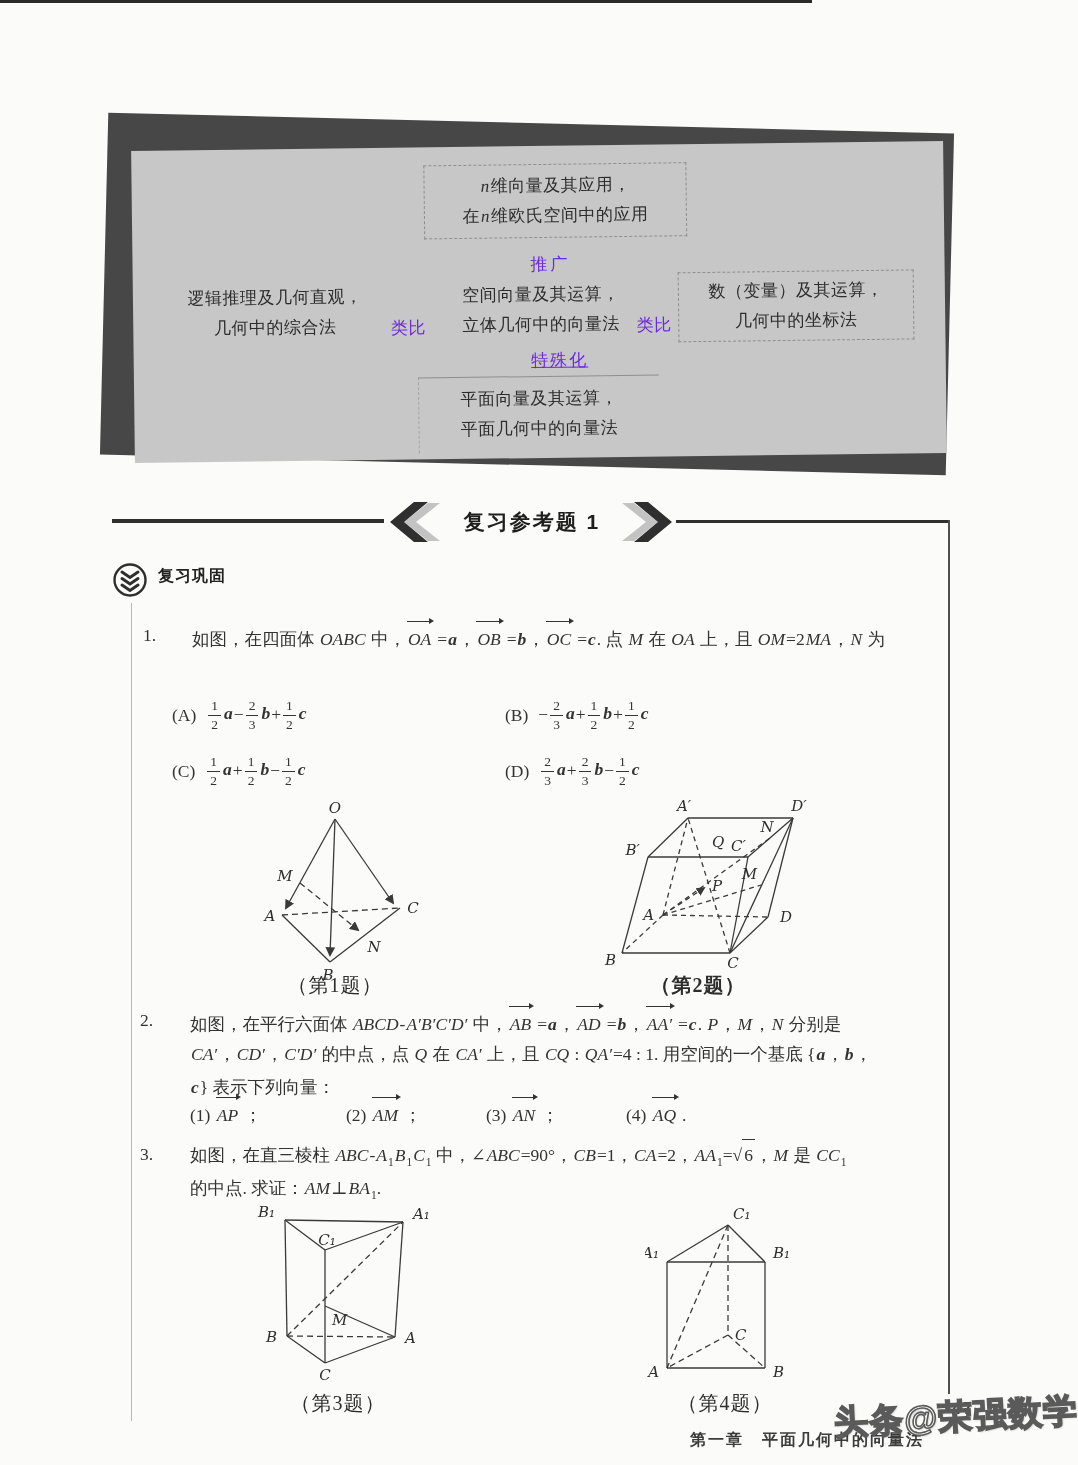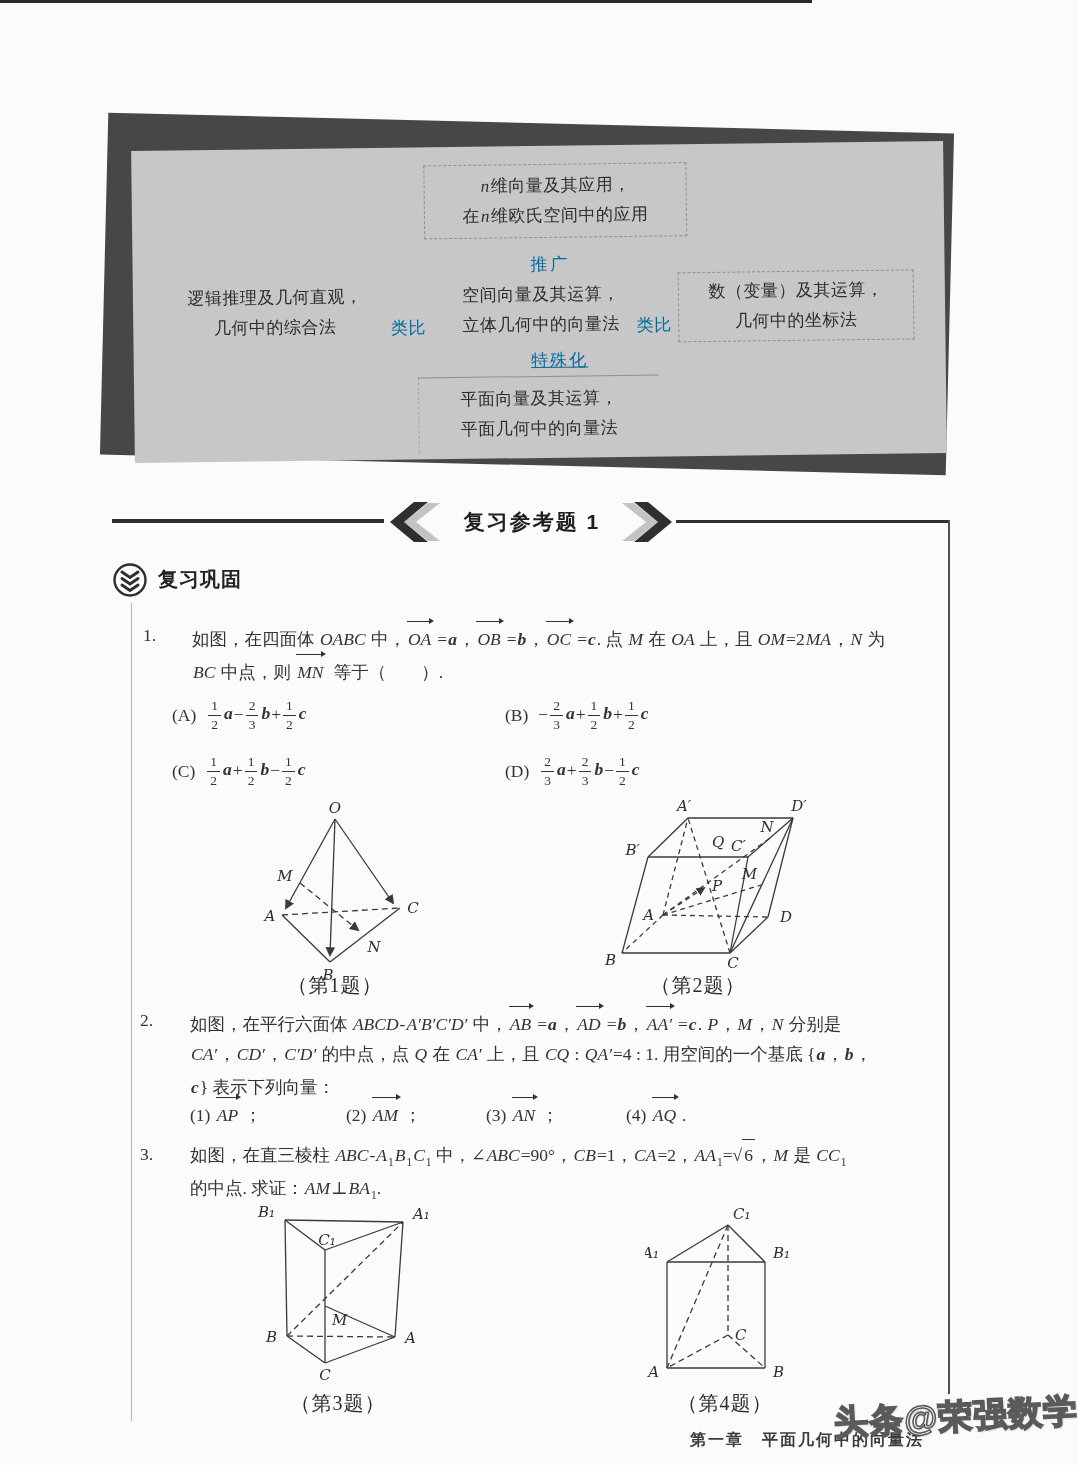--- a/index.html
+++ b/index.html
@@ -9,27 +9,27 @@
 
   
   .top-edge{left:0;top:0;width:812px;height:3px;background:#2b2b2b;}
 
   
   .panel-shadow{left:104px;top:123px;width:846px;height:342px;background:#474747;transform:rotate(1.4deg);}
   .panel{left:133px;top:146px;width:812px;height:312px;background:#c7c7c7;transform:rotate(-0.7deg);
          font-size:17px;line-height:1.75;color:#2c2c2c;letter-spacing:.5px;}
   .panel .blk{position:absolute;text-align:center;}
   .dashedbox{border:1px dashed #8f8f8f;}
-  .rel-label{position:absolute;text-align:center;font-size:17px;color:#0369a1;}
+  .rel-label{position:absolute;text-align:center;font-size:17px;color:#6d28d9;}
 
   
   .rule{background:#2f2f2f;}
   .review-title{font-size:21px;font-weight:600;letter-spacing:2px;text-align:center;color:#1e1e1e;
                 font-family:"Liberation Sans","DejaVu Sans",sans-serif;}
-  .section-label{font-size:20px;font-weight:700;color:#222;letter-spacing:1px;
+  .section-label{font-size:16px;font-weight:700;color:#222;letter-spacing:1px;
                  font-family:"Liberation Sans","DejaVu Sans",sans-serif;}
 
   
   .pnum{font-size:17.5px;line-height:30px;}
   .mline{font-size:17.5px;line-height:30px;white-space:nowrap;margin-left:20px;}
   .mi{font-style:italic;padding:0 1px;}
   .mb{font-style:italic;font-weight:bold;padding:0 1px;}
   .vec{position:relative;display:inline-block;padding:4px 5px 0 1px;}
   .vec::before{content:"";position:absolute;top:1px;left:1px;right:5px;border-top:1.4px solid #333;}
   .vec::after{content:"";position:absolute;top:-2.2px;right:0;width:0;height:0;
@@ -105,21 +105,20 @@
     <circle cx="20" cy="19" r="15.5" fill="none" stroke="#2f2f2f" stroke-width="2.4"></circle>
     <path d="M12 11 L20 16.5 L28 11" fill="none" stroke="#2f2f2f" stroke-width="3" stroke-linecap="round"></path>
     <path d="M12 17.5 L20 23 L28 17.5" fill="none" stroke="#2f2f2f" stroke-width="3" stroke-linecap="round"></path>
     <path d="M12 24 L20 29.5 L28 24" fill="none" stroke="#2f2f2f" stroke-width="3" stroke-linecap="round"></path>
   </svg>
   <div class="abs section-label" style="left:158px;top:566px;">复习巩固</div>
   <div class="abs" style="left:131px;top:603px;width:1px;height:818px;background:#9a9a9a;opacity:.7;"></div>
 
   <div class="abs pnum" style="left:143px;top:620px;">1.</div>
   <div class="abs mline" style="left:172px;top:620px;"><span>如图，在四面体 </span><span class="mi">OABC</span><span> 中，</span><span class="vec"><span class="mi">OA</span></span><span>=</span><span class="mb">a</span><span>，</span><span class="vec"><span class="mi">OB</span></span><span>=</span><span class="mb">b</span><span>，</span><span class="vec"><span class="mi">OC</span></span><span>=</span><span class="mb">c</span><span>. 点 </span><span class="mi">M</span><span> 在 </span><span class="mi">OA</span><span> 上，且 </span><span class="mi">OM</span><span>=2</span><span class="mi">MA</span><span>，</span><span class="mi">N</span><span> 为</span></div>
-  <div class="abs mline" style="left:172px;top:653px;"><span class="mi">BC</span><span> 中点，则 </span><span class="vec"><span class="mi">MN</span></span><span> 等于（　　）.</span></div>
 
   <div class="abs optrow" style="left:172px;top:693px;">
     <span class="optlabel">(A)</span>
     <span><span class="frac">
           <span class="fn">1</span>
           <span class="fd">2</span>
         </span><span class="mb">a</span><span>−</span><span class="frac">
           <span class="fn">2</span>
           <span class="fd">3</span>
         </span><span class="mb">b</span><span>+</span><span class="frac">
@@ -224,21 +223,21 @@
     <text class="figlabel" x="146" y="56" text-anchor="end">C′</text>
     <text class="figlabel" x="54" y="125" text-anchor="end">A</text>
     <text class="figlabel" x="180" y="127" text-anchor="start">D</text>
     <text class="figlabel" x="16" y="170" text-anchor="end">B</text>
     <text class="figlabel" x="133" y="173" text-anchor="middle">C</text>
     <text class="figlabel" x="112" y="52" text-anchor="start">Q</text>
     <text class="figlabel" x="112" y="96" text-anchor="start">P</text>
     <text class="figlabel" x="157" y="84" text-anchor="end">M</text>
     <text class="figlabel" x="167" y="37" text-anchor="middle">N</text>
   </svg>
-  <div class="abs figcaption" style="left:618px;top:972px;width:160px;">（第2题）</div>
+  <div class="abs figcaption" style="left:618px;top:972px;width:160px;font-weight:bold;">（第2题）</div>
 
   <div class="abs pnum" style="left:140px;top:1005px;">2.</div>
   <div class="abs mline" style="left:170px;top:1005px;"><span>如图，在平行六面体 </span><span class="mi">ABCD</span><span>-</span><span class="mi">A′B′C′D′</span><span> 中，</span><span class="vec"><span class="mi">AB</span></span><span>=</span><span class="mb">a</span><span>，</span><span class="vec"><span class="mi">AD</span></span><span>=</span><span class="mb">b</span><span>，</span><span class="vec"><span class="mi">AA′</span></span><span>=</span><span class="mb">c</span><span>. </span><span class="mi">P</span><span>，</span><span class="mi">M</span><span>，</span><span class="mi">N</span><span> 分别是</span></div>
   <div class="abs mline" style="left:170px;top:1039px;"><span class="mi">CA′</span><span>，</span><span class="mi">CD′</span><span>，</span><span class="mi">C′D′</span><span> 的中点，点 </span><span class="mi">Q</span><span> 在 </span><span class="mi">CA′</span><span> 上，且 </span><span class="mi">CQ</span><span> : </span><span class="mi">QA′</span><span>=4 : 1. 用空间的一个基底 {</span><span class="mb">a</span><span>，</span><span class="mb">b</span><span>，</span></div>
   <div class="abs mline" style="left:170px;top:1072px;"><span class="mb">c</span><span>} 表示下列向量：</span></div>
   <div class="abs mline" style="left:170px;top:1096px;"><span>(1) </span><span class="vec"><span class="mi">AP</span></span><span>；</span></div>
   <div class="abs mline" style="left:326px;top:1096px;"><span>(2) </span><span class="vec"><span class="mi">AM</span></span><span>；</span></div>
   <div class="abs mline" style="left:466px;top:1096px;"><span>(3) </span><span class="vec"><span class="mi">AN</span></span><span>；</span></div>
   <div class="abs mline" style="left:606px;top:1096px;"><span>(4) </span><span class="vec"><span class="mi">AQ</span></span><span>.</span></div>
 

